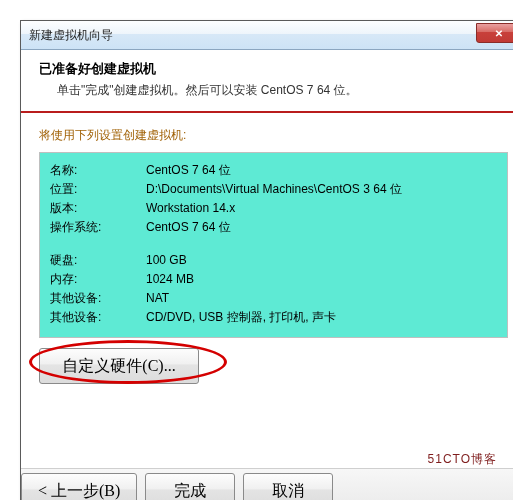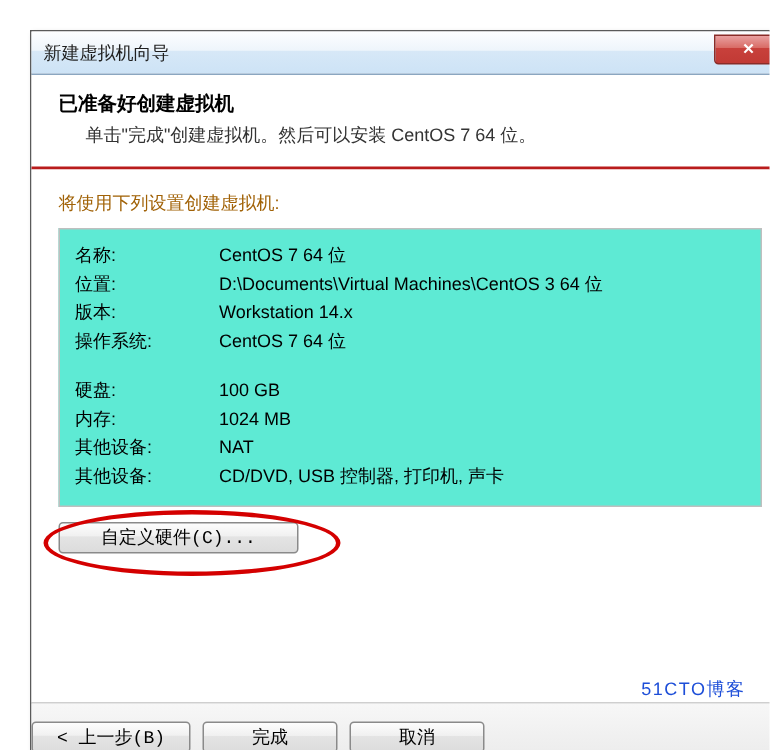--- a/index.html
+++ b/index.html
@@ -11,24 +11,24 @@
 .header .h1{font-weight:bold;font-size:13px;color:#000;margin-bottom:4px}
 .header .sub{color:#333;margin-left:18px}
 .content{flex:1;padding:14px 18px 10px 18px;background:#fff;overflow:hidden}
 .lead{color:#a16207;margin-bottom:8px}
 .settings-box{border:1px solid #bfbfbf;padding:8px 10px 10px 10px;background:#5eead4}
 .row{display:flex;line-height:19px}
 .lbl{width:96px;color:#000}
 .val{flex:1;color:#000}
 .spacer{height:14px}
 .customize-wrap{margin-top:10px;position:relative;width:180px}
-.btn{height:21px;border:1px solid #8a8a8a;background:linear-gradient(to bottom,#fdfdfd 0%,#f0f0f0 45%,#e4e4e4 46%,#dcdcdc 100%);padding:0 16px;font-size:12px;cursor:pointer;border-radius:3px;font-family:Liberation Mono, monospace;min-width:90px}
+.btn{height:36px;border:1px solid #8a8a8a;background:linear-gradient(to bottom,#fdfdfd 0%,#f0f0f0 45%,#e4e4e4 46%,#dcdcdc 100%);padding:0 16px;font-size:16px;cursor:pointer;border-radius:3px;font-family:Liberation Serif, serif;min-width:90px}
 .highlight-ring{position:absolute;left:-10px;top:-8px;width:192px;height:38px;border:3px solid #d40000;border-radius:50%/50%;pointer-events:none}
 .footer{height:44px;border-top:1px solid #cfcfcf;background:linear-gradient(to bottom,#f7f7f7,#e9e9e9);display:flex;align-items:center;justify-content:flex-start;gap:8px;padding-right:14px}
-.watermark{position:absolute;right:16px;bottom:52px;color:#1d4ed8;font-size:12px;letter-spacing:1px;pointer-events:none}
+.watermark{position:absolute;right:16px;bottom:52px;color:#7f1d1d;font-size:12px;letter-spacing:1px;pointer-events:none}
 .page{position:relative;width:513px;height:500px}
 </style>
 </head>
 <body>
 
 <div class="page">
 <div class="window">
 
   <div class="titlebar">
     <span class="title">新建虚拟机向导</span>

